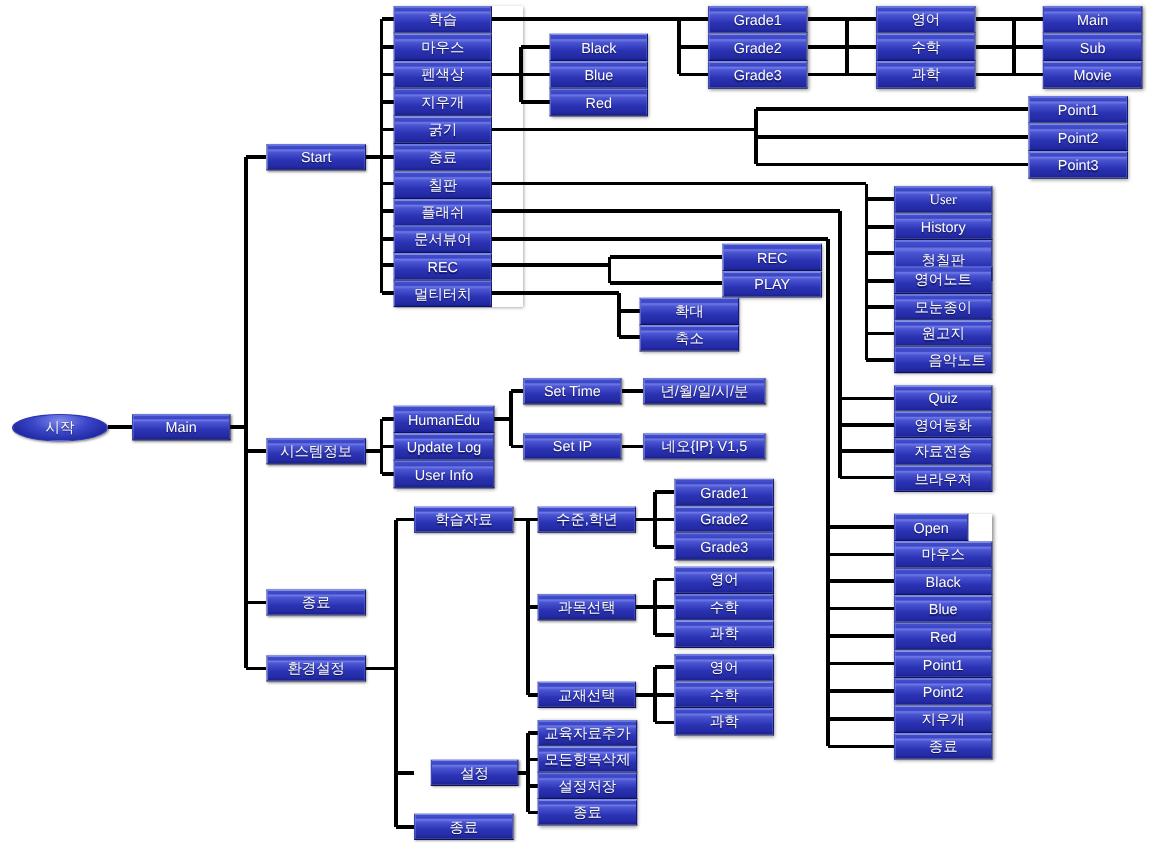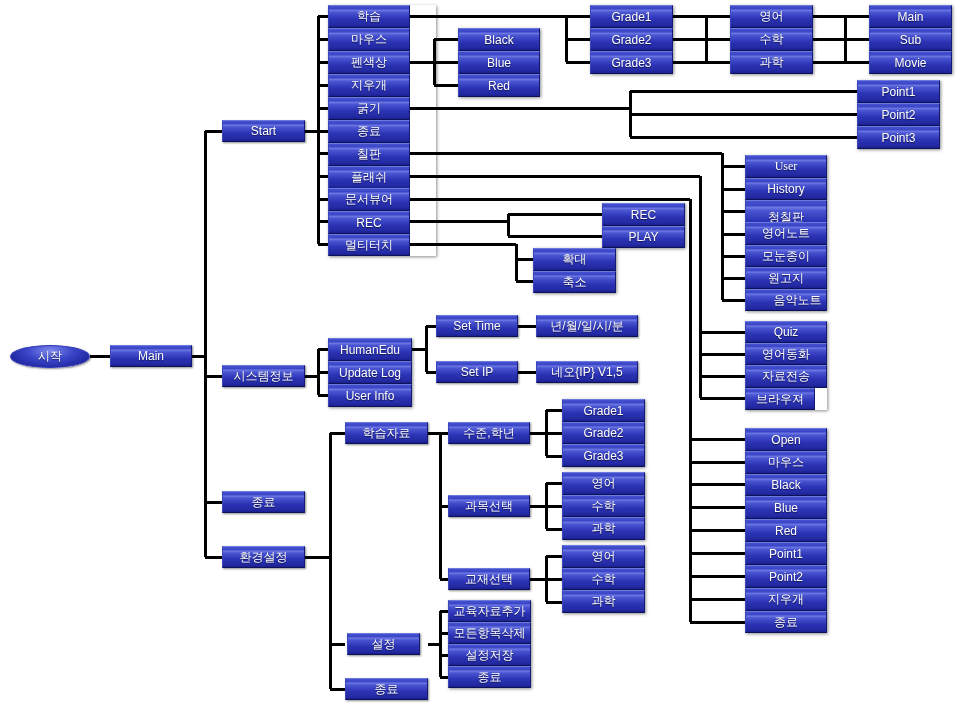--- a/index.html
+++ b/index.html
@@ -264,25 +264,25 @@
     <div class="node kr" style="left:0;top:67px;width:82px;height:23px;">영어노트</div>
     <div class="node kr" style="left:0;top:90px;width:82px;height:22px;">모눈종이</div>
     <div class="node kr" style="left:0;top:112px;width:82px;height:22px;">원고지</div>
     <div class="node kr" style="left:0;top:134px;width:82px;height:22px;padding-left:23px;">음악노트</div>
   </div>
 
   <div class="grp stack" style="left:745px;top:321px;width:82px;height:89px;">
     <div class="node" style="left:0;top:0;width:82px;height:22px;">Quiz</div>
     <div class="node kr" style="left:0;top:22px;width:82px;height:22px;">영어동화</div>
     <div class="node kr" style="left:0;top:44px;width:82px;height:23px;">자료전송</div>
-    <div class="node kr" style="left:0;top:67px;width:70px;height:22px;">브라우져</div>
+    <div class="node kr" style="left:0;top:67px;width:82px;height:22px;">브라우져</div>
   </div>
 
   <div class="grp stack" style="left:745px;top:428px;width:82px;height:205px;">
-    <div class="node" style="left:0;top:0;width:82px;height:23px;">Open</div>
+    <div class="node" style="left:0;top:0;width:62px;height:23px;">Open</div>
     <div class="node kr" style="left:0;top:23px;width:82px;height:23px;">마우스</div>
     <div class="node" style="left:0;top:46px;width:82px;height:22px;">Black</div>
     <div class="node" style="left:0;top:68px;width:82px;height:23px;">Blue</div>
     <div class="node" style="left:0;top:91px;width:82px;height:23px;">Red</div>
     <div class="node" style="left:0;top:114px;width:82px;height:23px;">Point1</div>
     <div class="node" style="left:0;top:137px;width:82px;height:23px;">Point2</div>
     <div class="node kr" style="left:0;top:160px;width:82px;height:23px;">지우개</div>
     <div class="node kr" style="left:0;top:183px;width:82px;height:22px;">종료</div>
   </div>
 
@@ -302,21 +302,21 @@
     <div class="node" style="left:0;top:46px;width:84px;height:23px;">User Info</div>
   </div>
 
   <div class="node" style="left:436px;top:315px;width:82px;height:22px;">Set Time</div>
   <div class="node kr" style="left:536px;top:315px;width:102px;height:22px;">년/월/일/시/분</div>
 
   <div class="node" style="left:436px;top:361px;width:82px;height:22px;">Set IP</div>
   <div class="node kr" style="left:536px;top:361px;width:102px;height:22px;">네오{IP} V1,5</div>
 
   <div class="node kr" style="left:345px;top:422px;width:83px;height:22px;">학습자료</div>
-  <div class="node kr" style="left:347px;top:633px;width:73px;height:22px;">설정</div>
+  <div class="node kr" style="left:359px;top:633px;width:73px;height:22px;">설정</div>
   <div class="node kr" style="left:345px;top:678px;width:83px;height:22px;">종료</div>
 
   <div class="node kr" style="left:448px;top:422px;width:82px;height:22px;">수준,학년</div>
   <div class="node kr" style="left:448px;top:495px;width:82px;height:22px;">과목선택</div>
   <div class="node kr" style="left:448px;top:568px;width:82px;height:22px;">교재선택</div>
 
   <div class="grp stack" style="left:562px;top:399px;width:83px;height:68px;">
     <div class="node" style="left:0;top:0;width:83px;height:23px;">Grade1</div>
     <div class="node" style="left:0;top:23px;width:83px;height:22px;">Grade2</div>
     <div class="node" style="left:0;top:45px;width:83px;height:23px;">Grade3</div>

